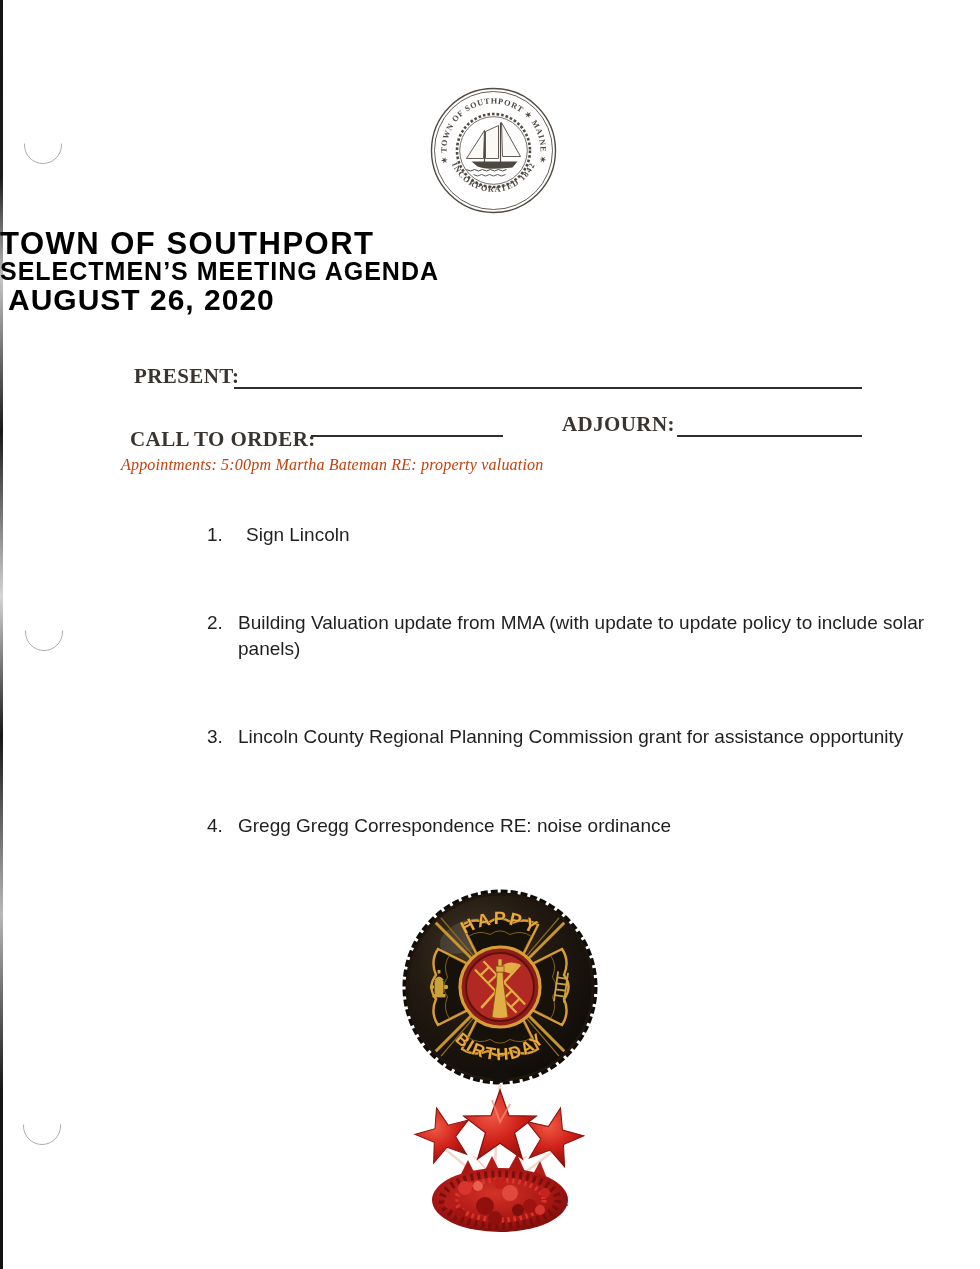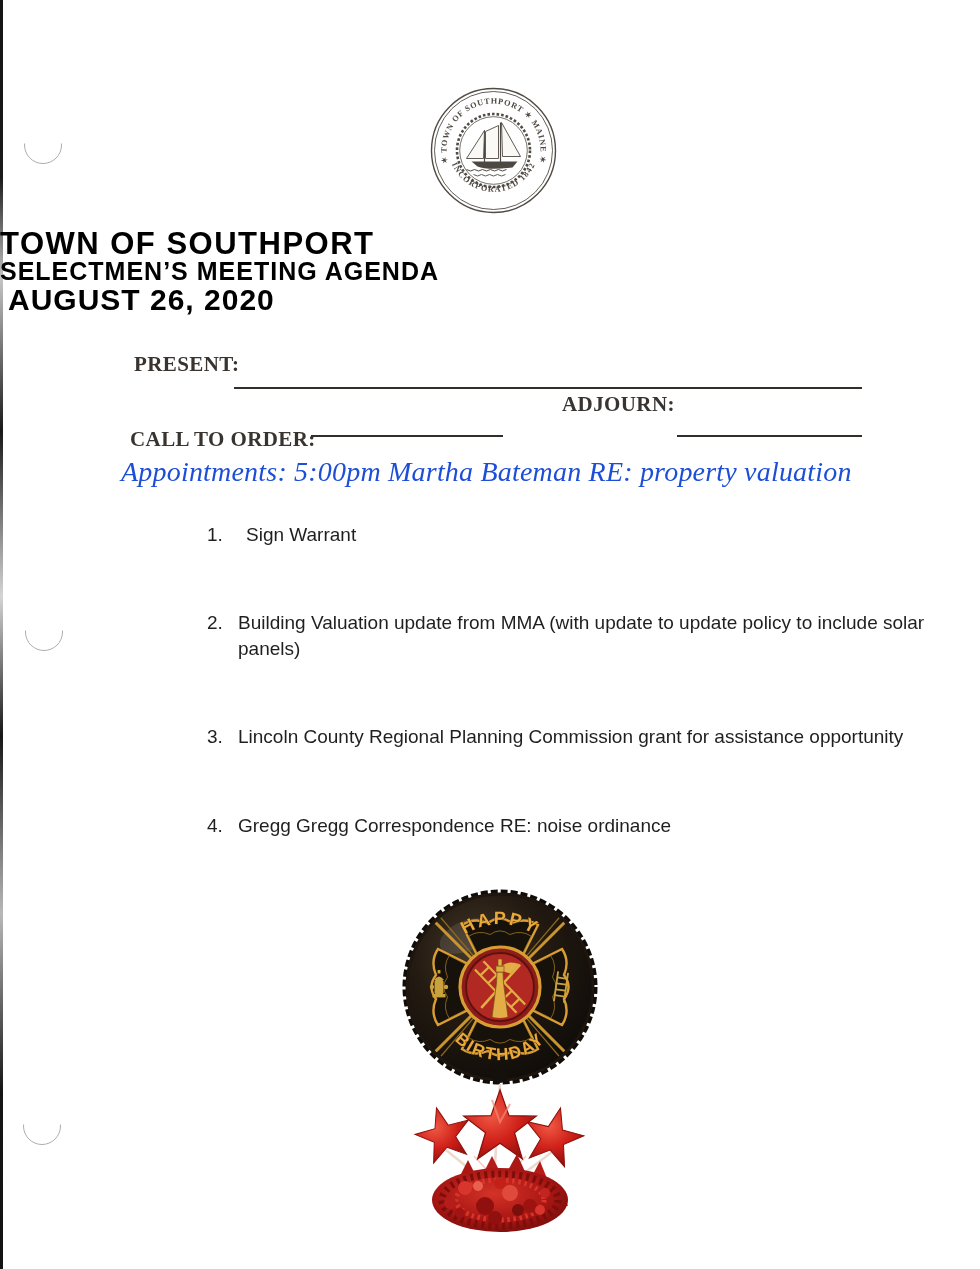--- a/index.html
+++ b/index.html
@@ -35,21 +35,21 @@
   .field-label{
     position:absolute;
     font-family:"Liberation Serif","DejaVu Serif",serif;
     font-weight:bold;color:#39342f;font-size:21px;letter-spacing:.4px;
   }
   .blank-line{position:absolute;height:2px;background:#332e2a;}
 
   .appointments{
     position:absolute;left:121px;top:456px;
     font-family:"Liberation Serif","DejaVu Serif",serif;
-    font-style:italic;font-size:28px;color:#1d4ed8;letter-spacing:.2px;
+    font-style:italic;font-size:16px;color:#c2410c;letter-spacing:.2px;
   }
 
   
   .agenda-item{
     position:absolute;left:207px;display:flex;
     font-size:19px;color:#1f1f1f;line-height:1.35;
   }
   .agenda-item .num{width:31px;flex:0 0 31px;}
   .agenda-item .txt{max-width:735px;}
   .agenda-item.i1{top:522px;}
@@ -98,34 +98,34 @@
       <path d="M -22 11 L 24 11 L 19 17 Q -6 20 -16 16 Z" fill="#4e4842"></path>
       <path d="M -27 19 q 4 3 8 0 q 4 3 8 0 q 4 3 8 0 q 4 3 8 0 q 4 3 8 0" stroke="#4e4842" stroke-width="1" fill="none"></path>
       <path d="M -20 24 q 4 3 8 0 q 4 3 8 0 q 4 3 8 0 q 4 3 8 0" stroke="#4e4842" stroke-width="0.9" fill="none"></path>
     </g>
   </svg>
 
   <div class="title-1">TOWN OF SOUTHPORT</div>
   <div class="title-2">SELECTMEN’S MEETING AGENDA</div>
   <div class="title-3">AUGUST 26, 2020</div>
 
-  <div class="field-label" style="left:134px;top:352px">PRESENT:</div>
+  <div class="field-label" style="left:134px;top:364px">PRESENT:</div>
   <div class="blank-line" style="left:234px;top:387px;width:628px"></div>
 
   <div class="field-label" style="left:130px;top:427px">CALL TO ORDER:</div>
   <div class="blank-line" style="left:311px;top:435px;width:192px"></div>
 
-  <div class="field-label" style="left:562px;top:392px">ADJOURN:</div>
+  <div class="field-label" style="left:562px;top:412px">ADJOURN:</div>
   <div class="blank-line" style="left:677px;top:435px;width:185px"></div>
 
   <div class="appointments">Appointments: 5:00pm Martha Bateman RE: property valuation</div>
 
   <div class="agenda-item i1">
     <span class="num">1.</span>
-    <span class="txt">Sign Warrant</span>
+    <span class="txt">Sign Lincoln</span>
   </div>
   <div class="agenda-item i2">
     <span class="num">2.</span>
     <span class="txt">Building Valuation update from MMA (with update to update policy to include solar panels)</span>
   </div>
   <div class="agenda-item i3">
     <span class="num">3.</span>
     <span class="txt">Lincoln County Regional Planning Commission grant for assistance opportunity</span>
   </div>
   <div class="agenda-item i4">

